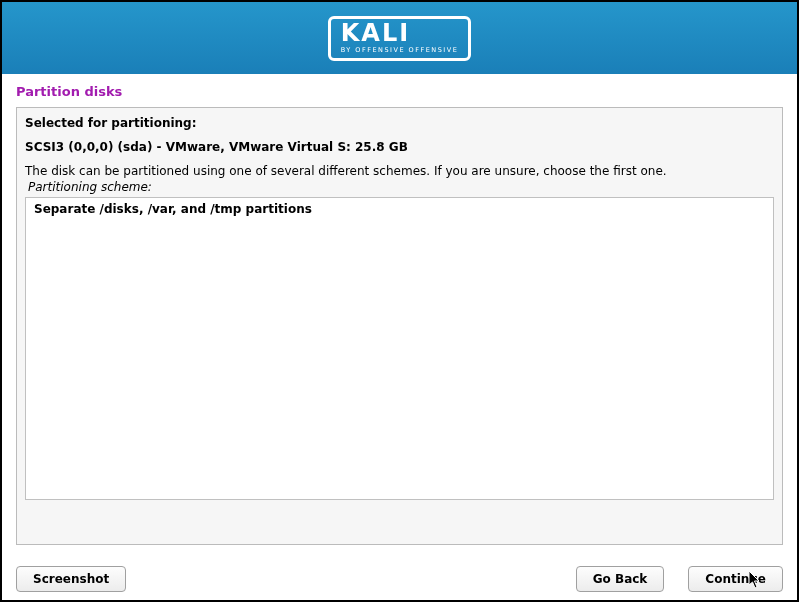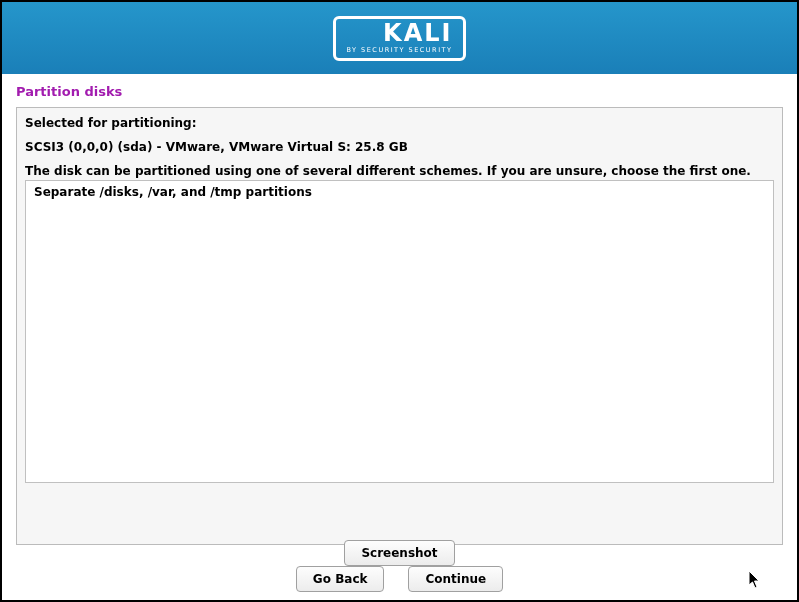--- a/index.html
+++ b/index.html
@@ -23,21 +23,21 @@
       display: flex;
       align-items: center;
       justify-content: center;
     }
     .logo-box {
       border: 3px solid #fff;
       border-radius: 6px;
       padding: 2px 10px 4px 10px;
       display: flex;
       flex-direction: column;
-      align-items: flex-end;
+      align-items: flex-start;
     }
     .logo-main {
       color: #fff;
       font-weight: bold;
       font-size: 24px;
       letter-spacing: 2px;
       line-height: 1;
     }
     .logo-sub {
       color: #fff;
@@ -66,21 +66,21 @@
       margin-bottom: 10px;
     }
     .disk-info {
       font-size: 12px;
       font-weight: bold;
       color: #000;
       margin-bottom: 10px;
     }
     .instructions {
       font-size: 12px;
-      font-weight: bold;
+      font-weight: normal;
       color: #000;
       margin-bottom: 2px;
     }
     .scheme-label {
       font-size: 12px;
       font-style: italic;
       color: #000;
       margin: 0 0 3px 3px;
     }
     .options-list {
@@ -103,21 +103,20 @@
       border-bottom: 1px solid #2d6aaf;
     }
     .footer-buttons {
       position: absolute;
       bottom: 8px;
       left: 14px;
       right: 14px;
       display: flex;
       justify-content: space-between;
       align-items: center;
-      flex-direction: column;
     }
     .footer-right {
       display: flex;
       gap: 24px;
     }
     .btn {
       background: linear-gradient(to bottom, #fdfdfd 0%, #ececec 100%);
       border: 1px solid #a0a0a0;
       border-radius: 4px;
       font-size: 12px;
@@ -135,30 +134,31 @@
       height: 18px;
       pointer-events: none;
     }
   </style>
 </head>
 <body>
 
 <div class="header-banner">
   <div class="logo-box">
     <div class="logo-main">KALI</div>
-    <div class="logo-sub">BY SECURITY SECURITY</div>
+    <div class="logo-sub">BY OFFENSIVE OFFENSIVE</div>
   </div>
 </div>
 
 <div class="page-title">Partition disks</div>
 
 <div class="content-panel">
   <div class="intro-label">Selected for partitioning:</div>
   <div class="disk-info">SCSI3 (0,0,0) (sda) - VMware, VMware Virtual S: 25.8 GB</div>
   <div class="instructions">The disk can be partitioned using one of several different schemes. If you are unsure, choose the first one.</div>
+  <div class="scheme-label">Partitioning scheme:</div>
   <div class="options-list">
 
       <div class="option-item">Separate /disks, /var, and /tmp partitions</div>
     </div>
 </div>
 
 <div class="footer-buttons">
   <button class="btn">Screenshot</button>
   <div class="footer-right">
     <button class="btn">Go Back</button>

